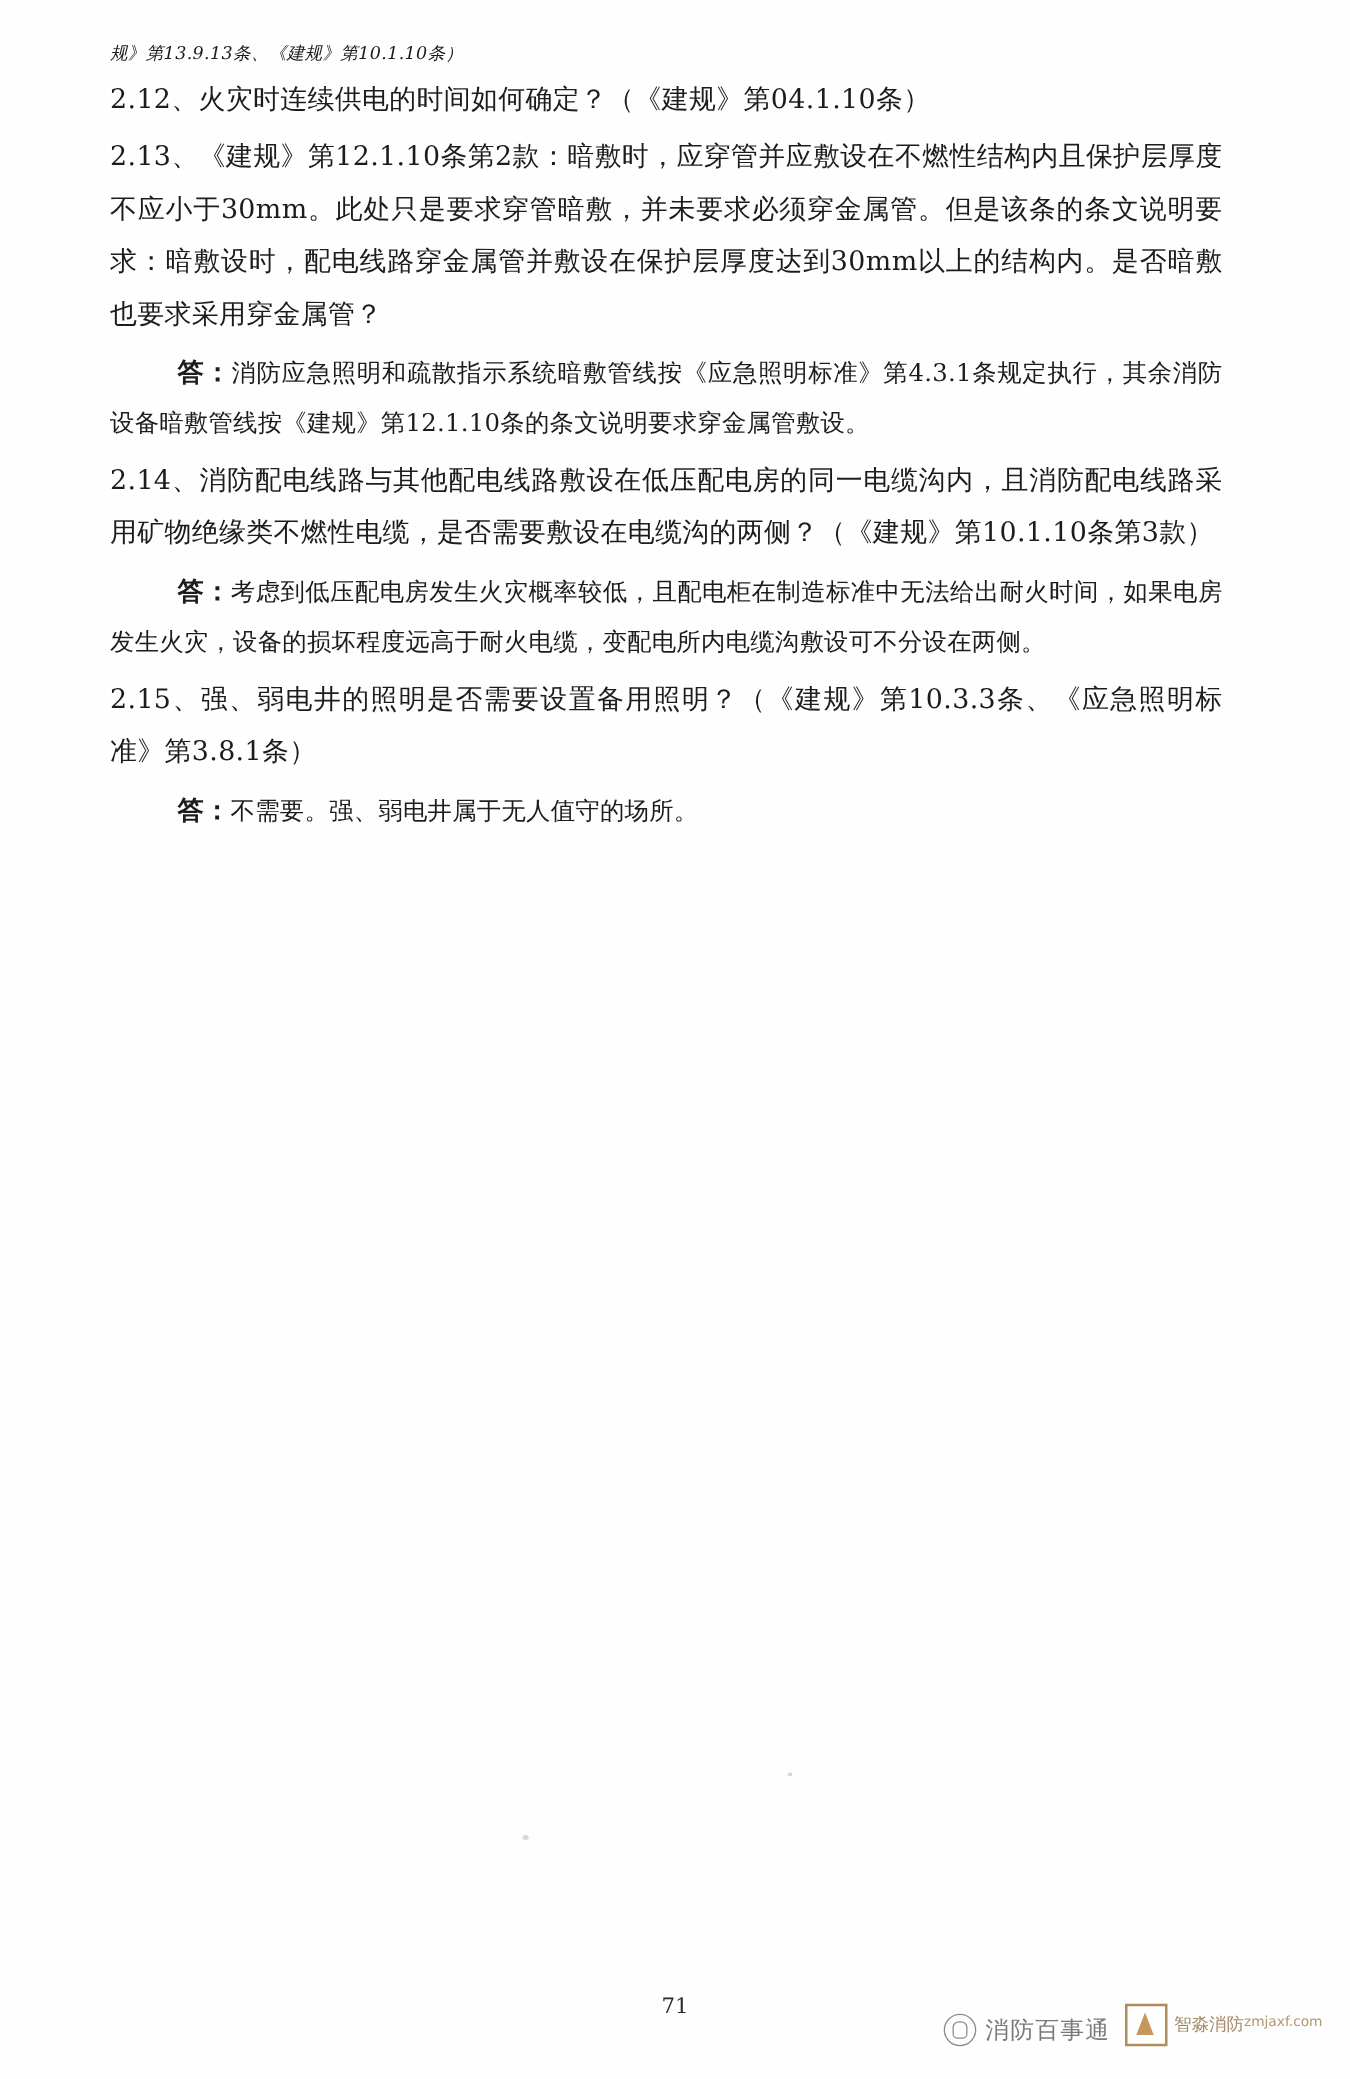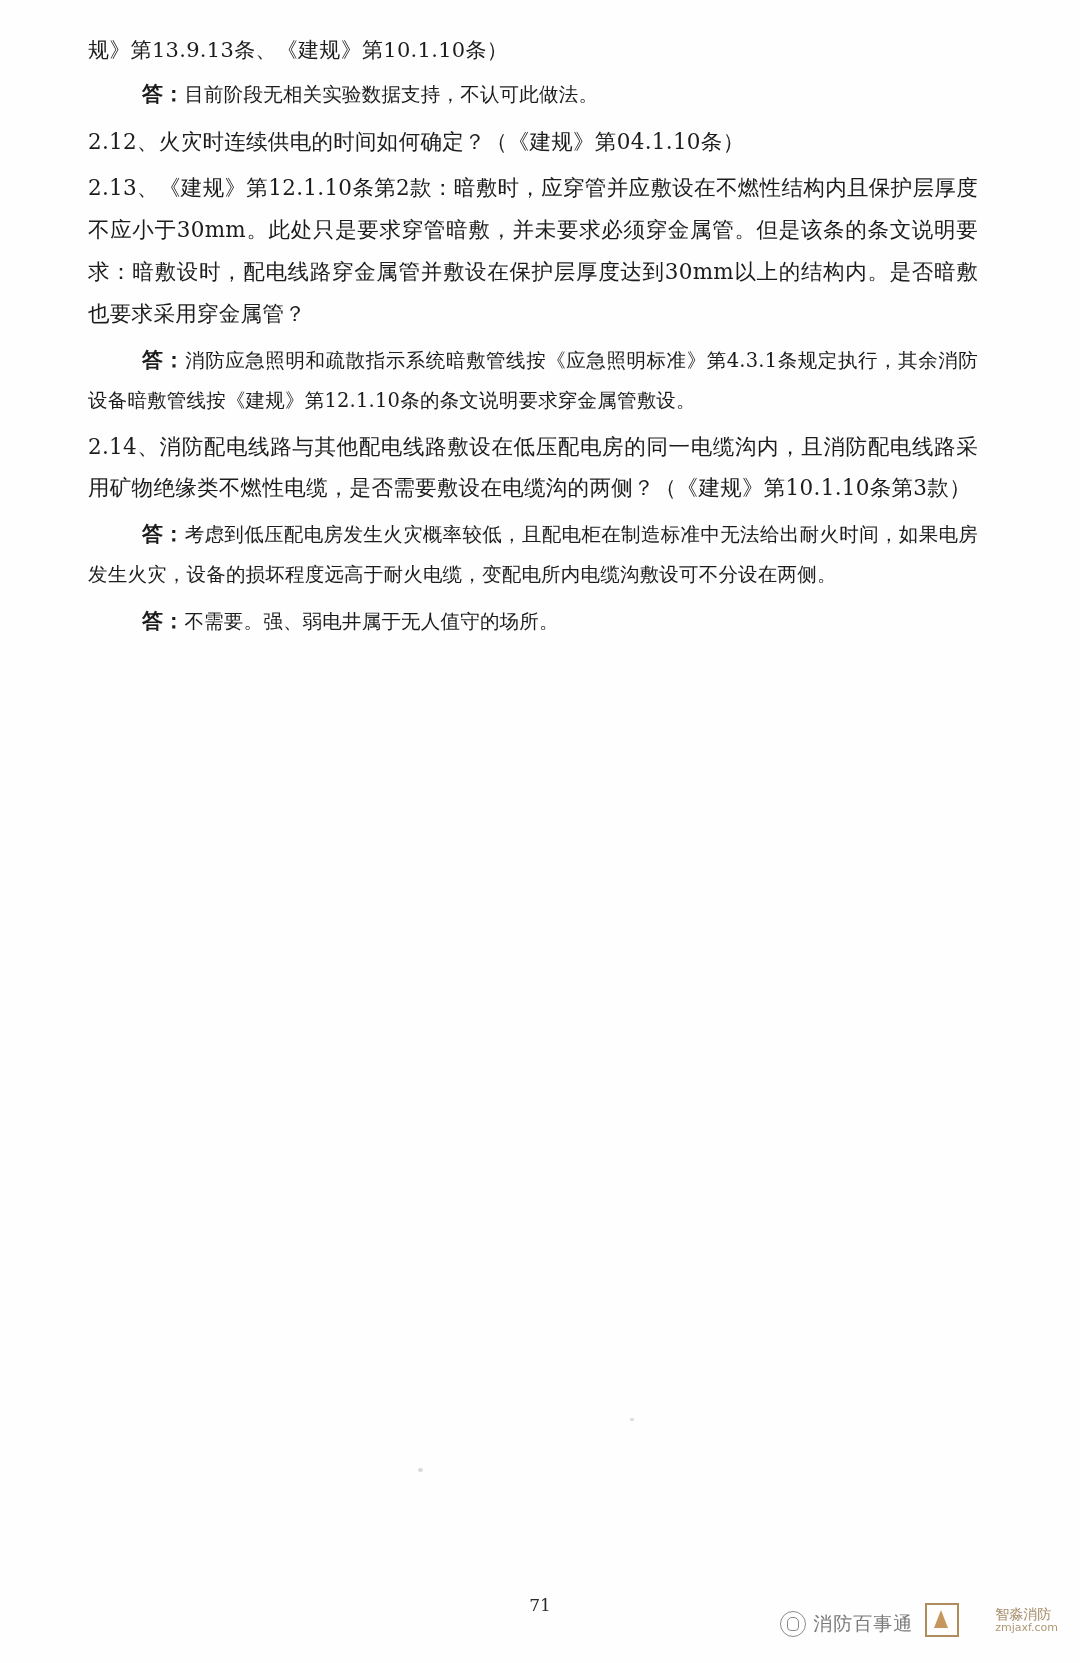--- a/index.html
+++ b/index.html
@@ -17,25 +17,26 @@
     color: #1c1c1c;
     overflow: hidden;
   }
   .content {
     position: absolute;
     left: 88px;
     top: 30px;
     width: 890px;
   }
   .q-line {
-    font-size: 21px;
+    font-size: 14px;
     line-height: 1.95;
     text-align: justify;
     margin: 0 0 2px 0;
     letter-spacing: 0.3px;
+    font-style: italic;
   }
   .q-block {
     margin-bottom: 4px;
   }
   .q-block p {
     margin: 0;
     font-size: 21.5px;
     line-height: 1.95;
     text-align: justify;
     letter-spacing: 0.3px;
@@ -123,23 +124,22 @@
     left: 7px;
     top: 5px;
     width: 0;
     height: 0;
     border-left: 7px solid transparent;
     border-right: 7px solid transparent;
     border-bottom: 18px solid #b8792f;
   }
   .wm-logo-text {
     display: flex;
-    flex-direction: column;
+    flex-direction: row;
     line-height: 1.15;
-    margin-left: 31px;
   }
   .wm-logo-cn {
     font-size: 14px;
     color: #8a6a3a;
     font-family: "DejaVu Sans", "Liberation Sans", sans-serif;
   }
   .wm-logo-en {
     font-size: 11px;
     color: #9a7a4a;
     font-family: "DejaVu Sans", "Liberation Sans", sans-serif;
@@ -152,23 +152,20 @@
 </style>
 </head>
 <body>
 
 <div class="page">
 
   <div class="content">
 
     <p class="q-line">规》第13.9.13条、《建规》第10.1.10条）</p>
 
-    <p class="a-block">
-      <span class="a-first"><span class="a-label">答：</span><span>目前阶段无相关实验数据支持，不认可此做法。</span></span>
-    </p>
 
     <div class="q-block">
       <p>2.12、火灾时连续供电的时间如何确定？（《建规》第04.1.10条）</p>
     </div>
 
 
     <div class="q-block">
       <p>2.13、《建规》第12.1.10条第2款：暗敷时，应穿管并应敷设在不燃性结构内且保护层厚度不应小于30mm。此处只是要求穿管暗敷，并未要求必须穿金属管。但是该条的条文说明要求：暗敷设时，配电线路穿金属管并敷设在保护层厚度达到30mm以上的结构内。是否暗敷也要求采用穿金属管？</p>
     </div>
 
@@ -177,20 +174,23 @@
     </p>
 
     <div class="q-block">
       <p>2.14、消防配电线路与其他配电线路敷设在低压配电房的同一电缆沟内，且消防配电线路采用矿物绝缘类不燃性电缆，是否需要敷设在电缆沟的两侧？（《建规》第10.1.10条第3款）</p>
     </div>
 
     <p class="a-block">
       <span class="a-first"><span class="a-label">答：</span><span>考虑到低压配电房发生火灾概率较低，且配电柜在制造标准中无法给出耐火时间，如果电房发生火灾，设备的损坏程度远高于耐火电缆，变配电所内电缆沟敷设可不分设在两侧。</span></span>
     </p>
 
+    <div class="q-block">
+      <p>2.15、强、弱电井的照明是否需要设置备用照明？（《建规》第10.3.3条、《应急照明标准》第3.8.1条）</p>
+    </div>
 
     <p class="a-block">
       <span class="a-first"><span class="a-label">答：</span><span>不需要。强、弱电井属于无人值守的场所。</span></span>
     </p>
 
   </div>
 
   <div class="speck" style="left:418px; top:1468px; width:5px; height:4px;"></div>
   <div class="speck" style="left:630px; top:1418px; width:4px; height:3px;"></div>
 

